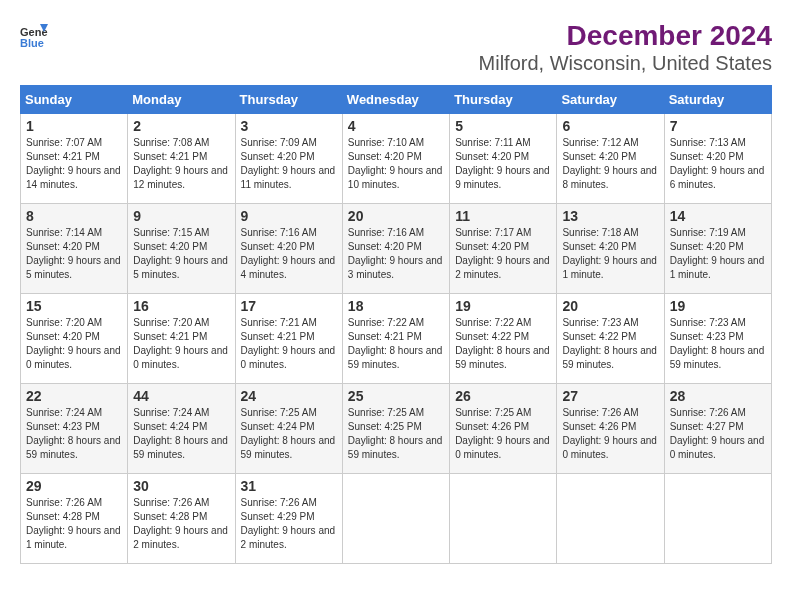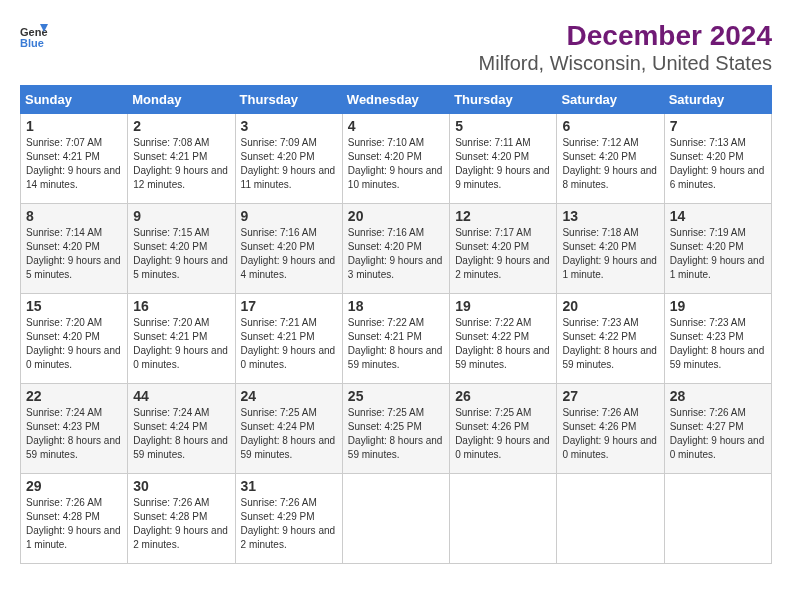--- a/index.html
+++ b/index.html
@@ -170,21 +170,21 @@
           Sunrise: 7:16 AM<br>Sunset: 4:20 PM<br>Daylight: 9 hours and 4 minutes.
         </div>
       </td>
         <td>
         <span class="day-number">20</span>
         <div class="day-info">
           Sunrise: 7:16 AM<br>Sunset: 4:20 PM<br>Daylight: 9 hours and 3 minutes.
         </div>
       </td>
         <td>
-        <span class="day-number">12</span>
+        <span class="day-number">11</span>
         <div class="day-info">
           Sunrise: 7:17 AM<br>Sunset: 4:20 PM<br>Daylight: 9 hours and 2 minutes.
         </div>
       </td>
         <td>
         <span class="day-number">13</span>
         <div class="day-info">
           Sunrise: 7:18 AM<br>Sunset: 4:20 PM<br>Daylight: 9 hours and 1 minute.
         </div>
       </td>

